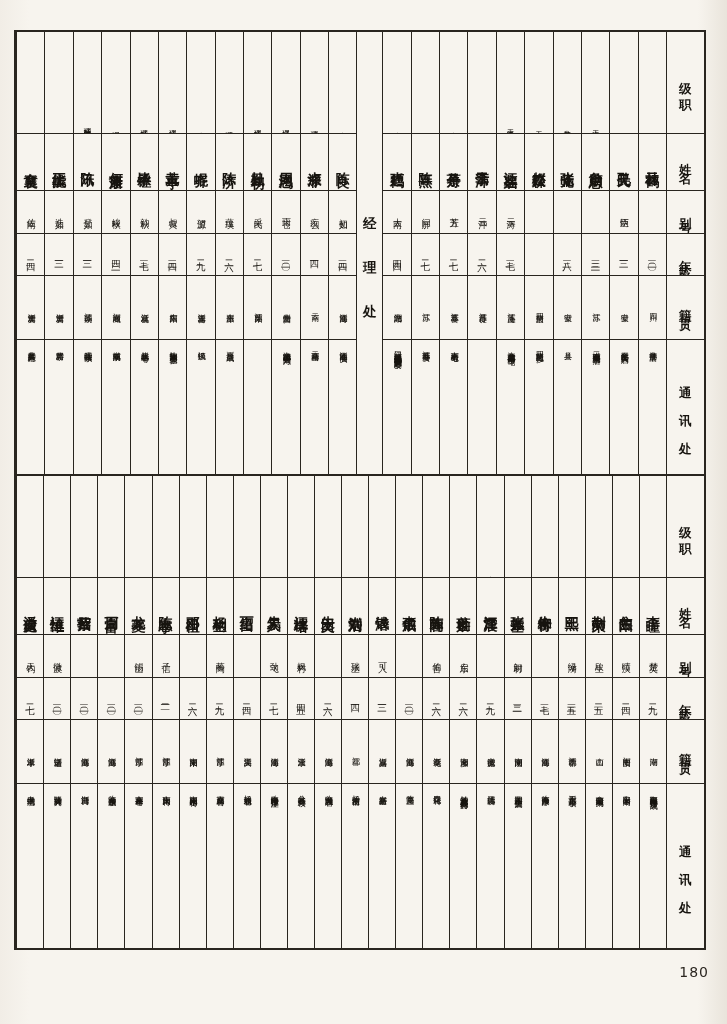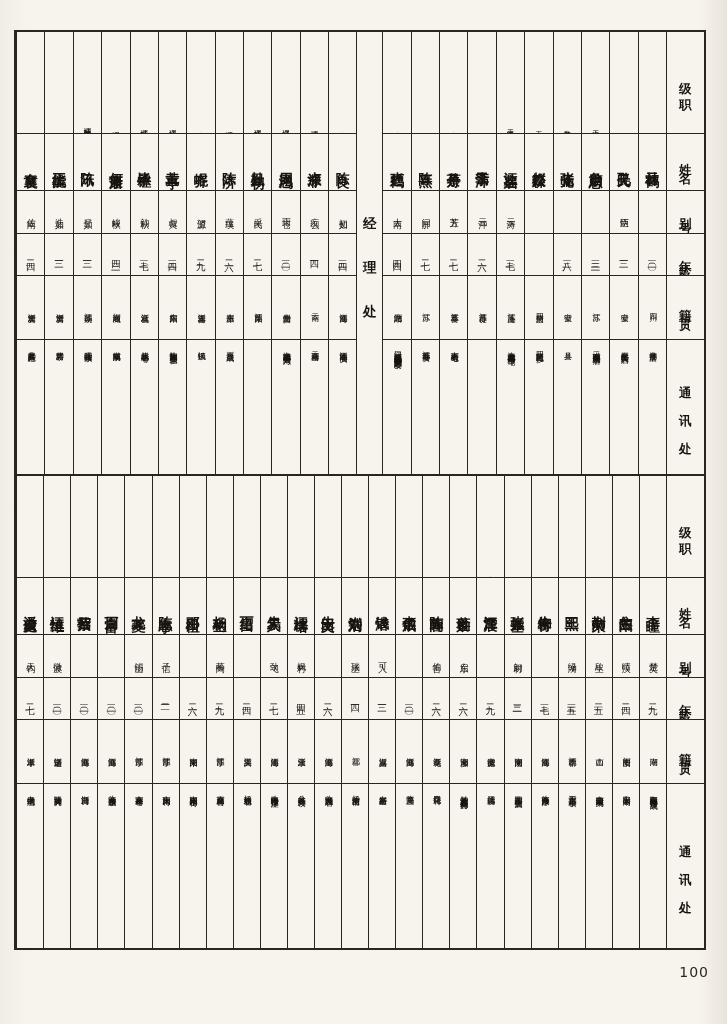--- a/index.html
+++ b/index.html
@@ -1016,13 +1016,13 @@
           <span class="v">浙江孝丰</span>
         </div>
         <div class="cell c-addr">
           <span class="v">孝丰城内洪宅</span>
         </div>
       </div>
     </div>
 
 </div>
 
-<div class="pagenum">100</div>
+<div class="pagenum">180</div>
 
 </body></html>

